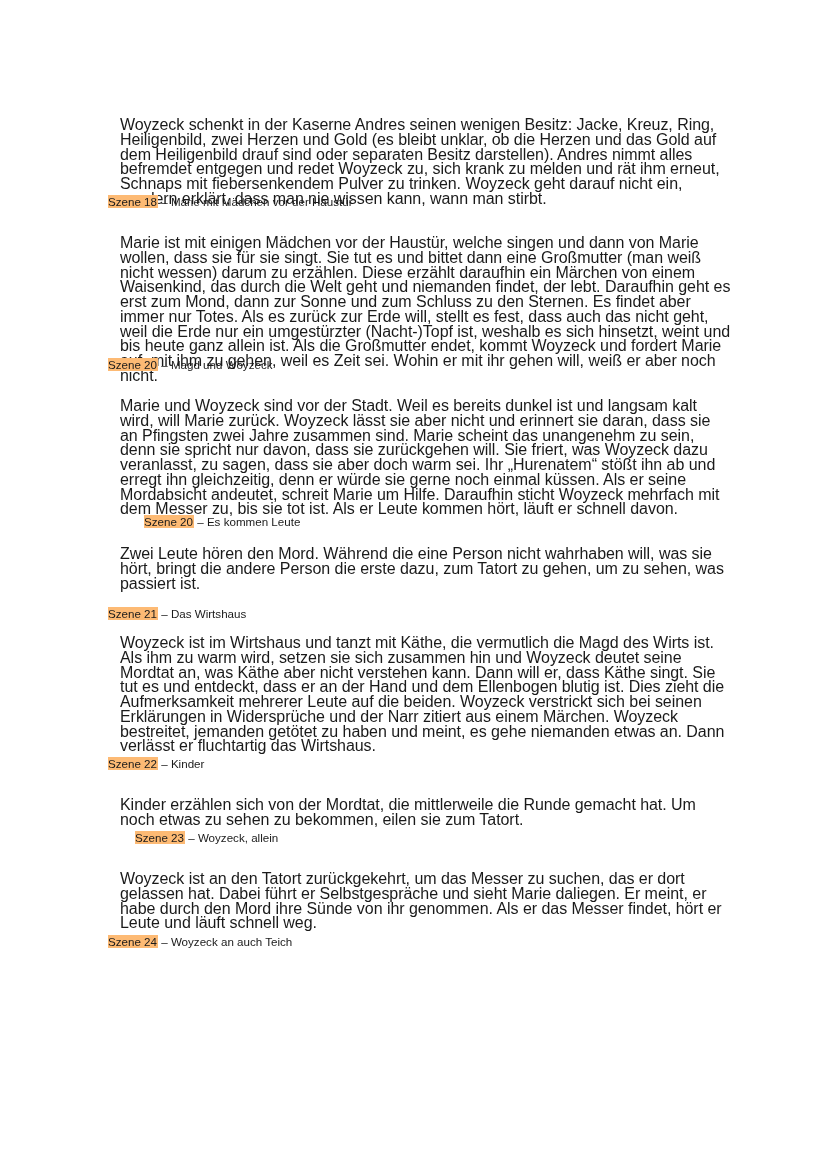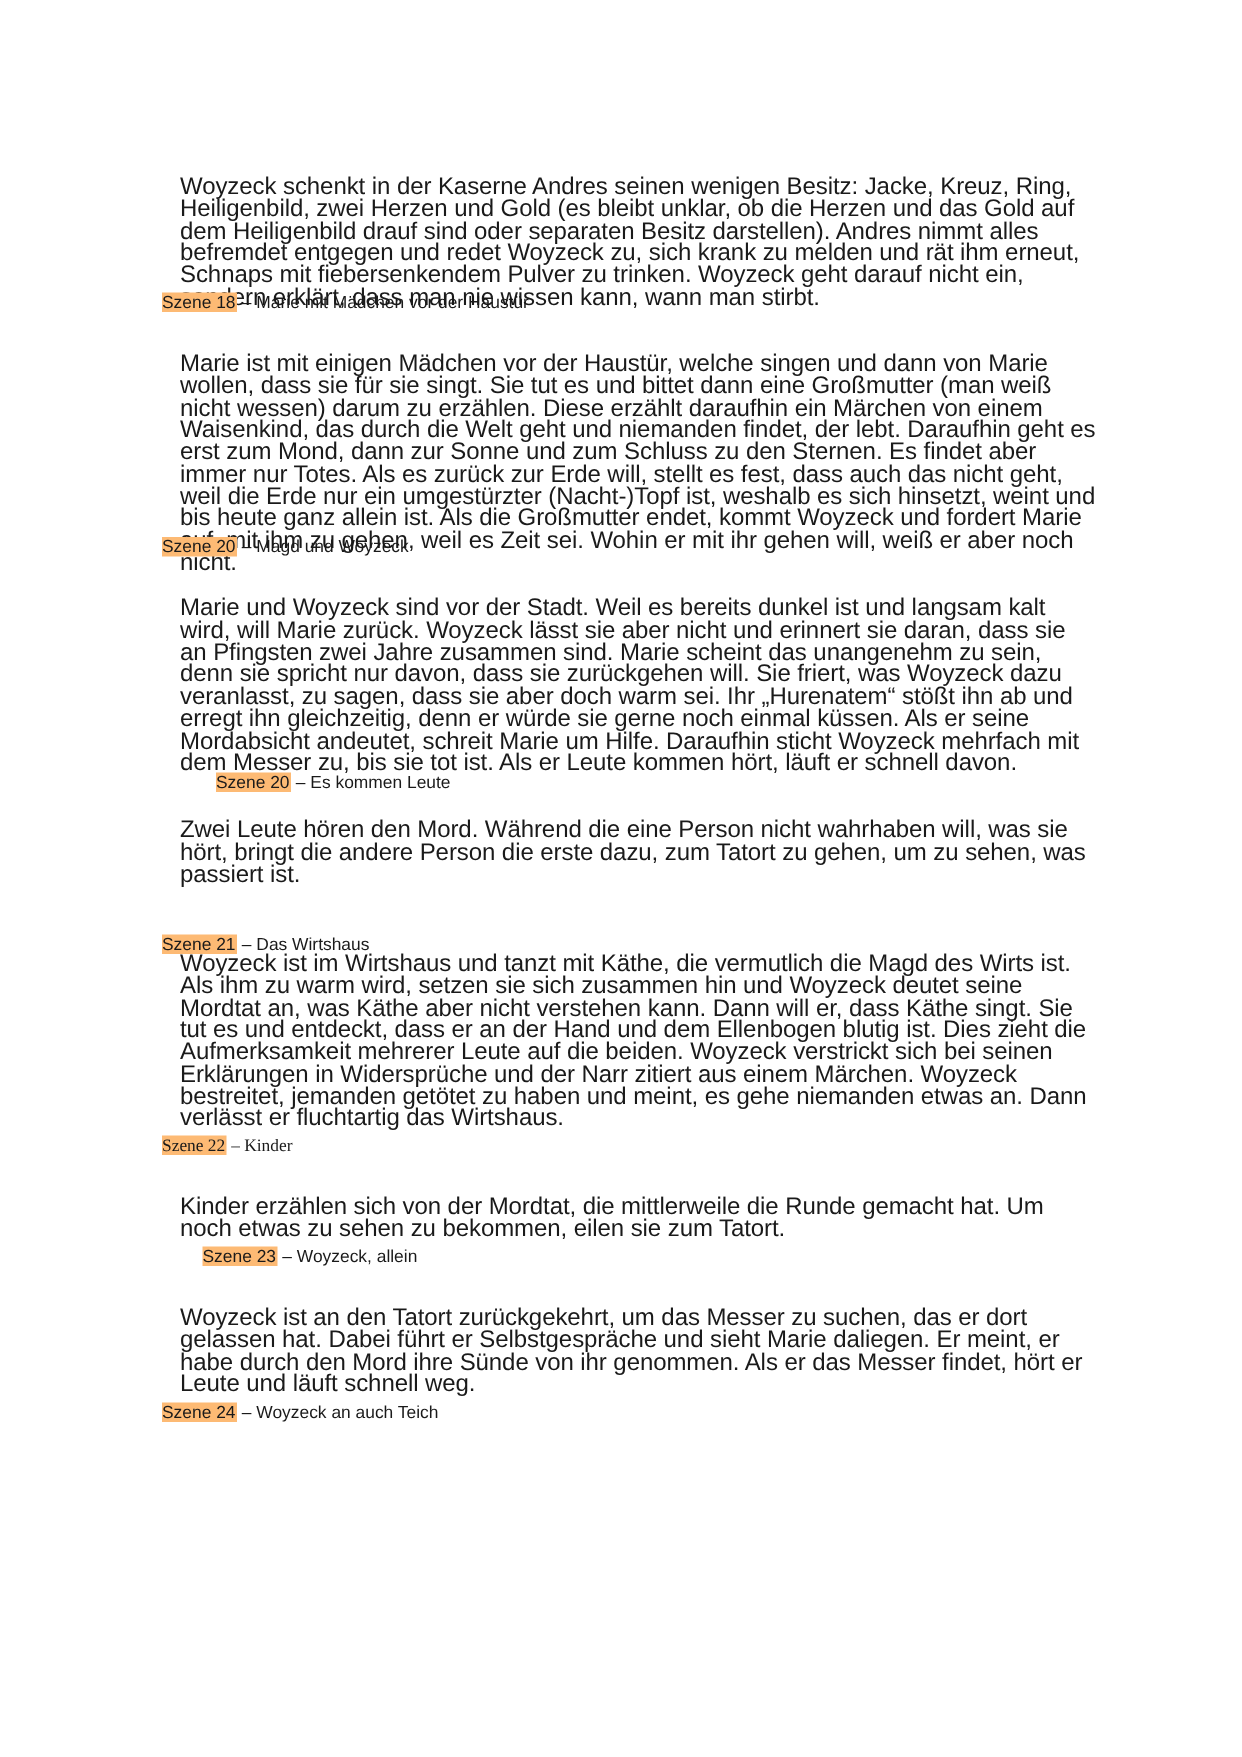--- a/index.html
+++ b/index.html
@@ -26,26 +26,26 @@
   <p class="heading blk" style="top:251px;">
     <span class="hl">Szene 20</span><span> – </span><span>Magd und Woyzeck</span>
   </p>
   <p class="para blk" style="top:281px;">Marie und Woyzeck sind vor der Stadt. Weil es bereits dunkel ist und langsam kalt wird, will Marie zurück. Woyzeck lässt sie aber nicht und erinnert sie daran, dass sie an Pfingsten zwei Jahre zusammen sind. Marie scheint das unangenehm zu sein, denn sie spricht nur davon, dass sie zurückgehen will. Sie friert, was Woyzeck dazu veranlasst, zu sagen, dass sie aber doch warm sei. Ihr „Hurenatem“ stößt ihn ab und erregt ihn gleichzeitig, denn er würde sie gerne noch einmal küssen. Als er seine Mordabsicht andeutet, schreit Marie um Hilfe. Daraufhin sticht Woyzeck mehrfach mit dem Messer zu, bis sie tot ist. Als er Leute kommen hört, läuft er schnell davon.</p>
 
   <p class="heading blk" style="top:408px;margin-left:36px;">
     <span class="hl">Szene 20</span><span> – </span><span>Es kommen Leute</span>
   </p>
   <p class="para blk" style="top:429px;">Zwei Leute hören den Mord. Während die eine Person nicht wahrhaben will, was sie hört, bringt die andere Person die erste dazu, zum Tatort zu gehen, um zu sehen, was passiert ist.</p>
 
-  <p class="heading blk" style="top:516px;">
+  <p class="heading blk" style="top:500px;">
     <span class="hl">Szene 21</span><span> – </span><span>Das Wirtshaus</span>
   </p>
   <p class="para blk" style="top:518px;">Woyzeck ist im Wirtshaus und tanzt mit Käthe, die vermutlich die Magd des Wirts ist. Als ihm zu warm wird, setzen sie sich zusammen hin und Woyzeck deutet seine Mordtat an, was Käthe aber nicht verstehen kann. Dann will er, dass Käthe singt. Sie tut es und entdeckt, dass er an der Hand und dem Ellenbogen blutig ist. Dies zieht die Aufmerksamkeit mehrerer Leute auf die beiden. Woyzeck verstrickt sich bei seinen Erklärungen in Widersprüche und der Narr zitiert aus einem Märchen. Woyzeck bestreitet, jemanden getötet zu haben und meint, es gehe niemanden etwas an. Dann verlässt er fluchtartig das Wirtshaus.</p>
 
-  <p class="heading blk" style="top:650px;font-family:Liberation Serif, serif;">
+  <p class="heading blk" style="top:650px;">
     <span class="hl">Szene 22</span><span> – </span><span>Kinder</span>
   </p>
   <p class="para blk" style="top:680px;">Kinder erzählen sich von der Mordtat, die mittlerweile die Runde gemacht hat. Um noch etwas zu sehen zu bekommen, eilen sie zum Tatort.</p>
 
   <p class="heading blk" style="top:724px;padding-left:27px;">
     <span class="hl">Szene 23</span><span> – </span><span>Woyzeck, allein</span>
   </p>
   <p class="para blk" style="top:754px;">Woyzeck ist an den Tatort zurückgekehrt, um das Messer zu suchen, das er dort gelassen hat. Dabei führt er Selbstgespräche und sieht Marie daliegen. Er meint, er habe durch den Mord ihre Sünde von ihr genommen. Als er das Messer findet, hört er Leute und läuft schnell weg.</p>
 
   <p class="heading blk" style="top:828px;">

